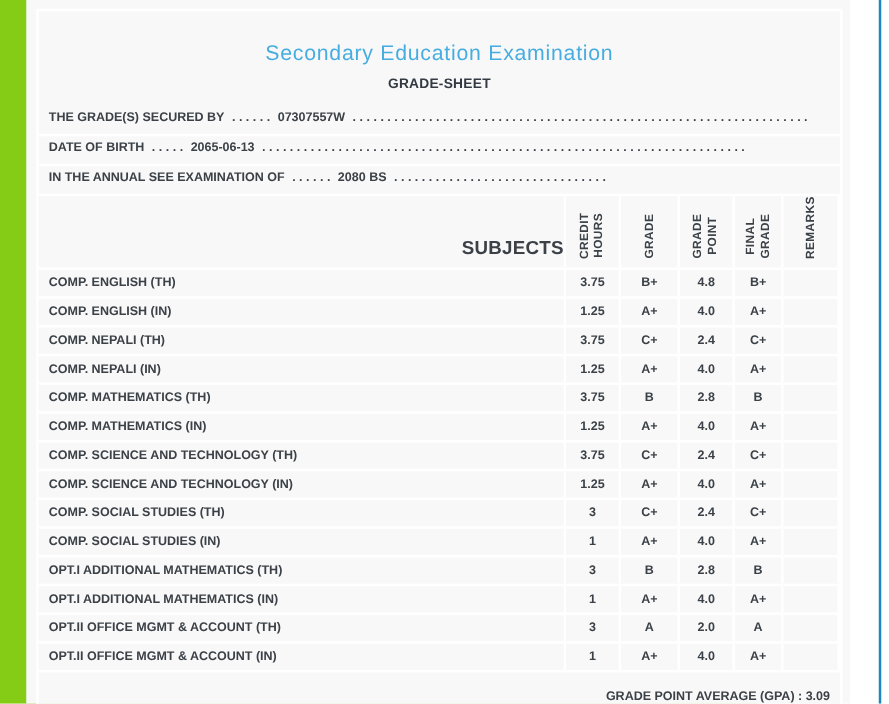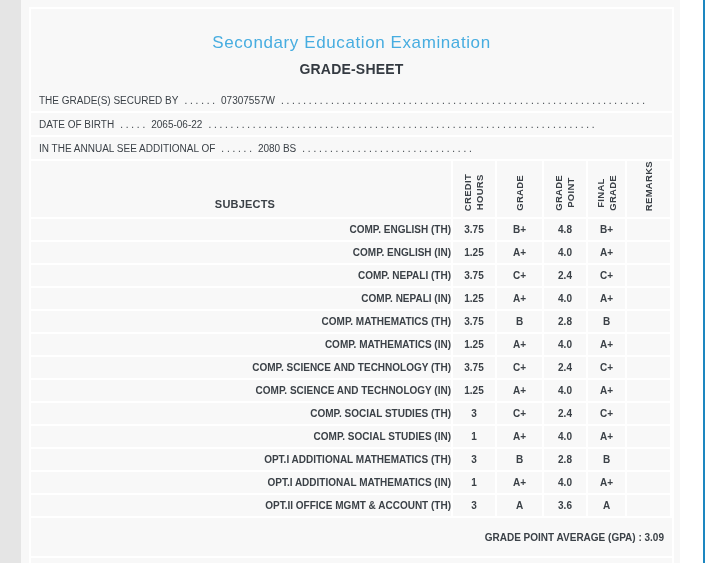--- a/index.html
+++ b/index.html
@@ -1,53 +1,53 @@
 <!DOCTYPE html>
 <html><head>
 <meta charset="utf-8">
 <style>
   * { margin:0; padding:0; box-sizing:border-box; }
   html,body { width:711px; height:563px; background:#ffffff; overflow:hidden;
               font-family:"Liberation Sans", sans-serif; }
-  .viewport { position:relative; width:606px; height:563px; background:#e5e5e5; }
+  .viewport { position:relative; width:606px; height:563px; background:#84cc16; }
 
   .page-panel { position:absolute; left:21px; top:0; width:659px; height:563px;
                 background:#f8f8f8; }
 
   .accent-line { position:absolute; left:703px; top:0; width:2px; height:563px;
                  background:#1d87c0; }
 
   .card { position:absolute; left:8px; top:7px; width:645px; height:570px;
           border:2px solid #ffffff; background:#f8f8f8; }
 
   .card-inner { width:100%; height:100%; }
 
   .title { margin-top:24px; text-align:center; font-size:17px; letter-spacing:.6px;
            color:#47ade0; font-weight:400; }
-  .subtitle { margin-top:8px; text-align:center; font-size:14px; font-weight:bold;
+  .subtitle { margin-top:8px; text-align:center; font-size:11px; font-weight:bold;
               color:#343a41; letter-spacing:.2px; }
 
   .info-section { margin-top:12px; }
-  .info-line { display:flex; align-items:flex-start; height:24px; line-height:24px;
+  .info-line { display:flex; align-items:flex-end; height:24px; line-height:24px;
                padding:0 26px 0 8px; border-bottom:2px solid #ffffff;
-               font-size:10px; font-weight:normal; color:#3b4147; white-space:nowrap;
+               font-size:10px; font-weight:bold; color:#3b4147; white-space:nowrap;
                overflow:hidden; }
   .info-line .seg { flex:0 0 auto; }
   .info-line .gap { width:6px; flex:0 0 auto; }
   .info-line .fill { flex:1 1 auto; overflow:hidden; white-space:nowrap; }
 
   table.grades { width:100%; border-collapse:separate; border-spacing:0;
                  table-layout:fixed; font-size:10px; font-weight:bold; color:#3b4147; }
   table.grades td { background:#f8f8f8; }
   td.hd { height:42px; vertical-align:bottom; border-right:2px solid #ffffff; }
-  td.hd-sub { text-align:center; padding:0 0 7px 8px; font-size:11px; letter-spacing:.2px; }
+  td.hd-sub { text-align:right; padding:0 0 7px 8px; font-size:15px; letter-spacing:.2px; }
   td.hd-v { text-align:center; padding-bottom:4px; }
   .vtext { display:inline-block; writing-mode:vertical-rl; transform:rotate(180deg);
            white-space:pre-line; font-size:9.5px; line-height:1.25; letter-spacing:.3px; }
-  td.c-sub { height:23px; text-align:right; padding-left:8px;
+  td.c-sub { height:23px; text-align:left; padding-left:8px;
              border-top:2px solid #ffffff; border-right:2px solid #ffffff; }
   td.c-val { height:23px; text-align:center;
              border-top:2px solid #ffffff; border-right:2px solid #ffffff; }
 
   .gpa-row { border-top:2px solid #ffffff; border-bottom:2px solid #ffffff;
              height:42px; line-height:40px; text-align:right; padding-right:8px;
              font-size:10px; font-weight:bold; color:#3b4147; }
 </style>
 </head>
 <body>
@@ -68,26 +68,26 @@
               <span class="gap"></span>
             <span class="seg">07307557W</span>
               <span class="gap"></span>
             <span class="fill">. . . . . . . . . . . . . . . . . . . . . . . . . . . . . . . . . . . . . . . . . . . . . . . . . . . . . . . . . . . . . . . . . . . . . .</span>
           </div>
           <div class="info-line">
             <span class="seg">DATE OF BIRTH</span>
               <span class="gap"></span>
             <span class="seg">. . . . .</span>
               <span class="gap"></span>
-            <span class="seg">2065-06-22</span>
+            <span class="seg">2065-06-13</span>
               <span class="gap"></span>
             <span class="fill">. . . . . . . . . . . . . . . . . . . . . . . . . . . . . . . . . . . . . . . . . . . . . . . . . . . . . . . . . . . . . . . . . . . . . .</span>
           </div>
           <div class="info-line">
-            <span class="seg">IN THE ANNUAL SEE ADDITIONAL OF</span>
+            <span class="seg">IN THE ANNUAL SEE EXAMINATION OF</span>
               <span class="gap"></span>
             <span class="seg">. . . . . .</span>
               <span class="gap"></span>
             <span class="seg">2080 BS</span>
               <span class="gap"></span>
             <span class="seg">. . . . . . . . . . . . . . . . . . . . . . . . . . . . . . .</span>
               <span class="gap"></span>
           </div>
         </div>
 
@@ -207,22 +207,30 @@
                 <td class="c-val">1</td>
                 <td class="c-val">A+</td>
                 <td class="c-val">4.0</td>
                 <td class="c-val">A+</td>
                 <td class="c-val"></td>
               </tr>
               <tr>
                 <td class="c-sub">OPT.II OFFICE MGMT &amp; ACCOUNT (TH)</td>
                 <td class="c-val">3</td>
                 <td class="c-val">A</td>
-                <td class="c-val">3.6</td>
+                <td class="c-val">2.0</td>
                 <td class="c-val">A</td>
+                <td class="c-val"></td>
+              </tr>
+              <tr>
+                <td class="c-sub">OPT.II OFFICE MGMT &amp; ACCOUNT (IN)</td>
+                <td class="c-val">1</td>
+                <td class="c-val">A+</td>
+                <td class="c-val">4.0</td>
+                <td class="c-val">A+</td>
                 <td class="c-val"></td>
               </tr>
             </tbody>
         </table>
 
         <div class="gpa-row">
           <span>GRADE POINT AVERAGE (GPA) : 3.09</span>
         </div>
 
       </div>

